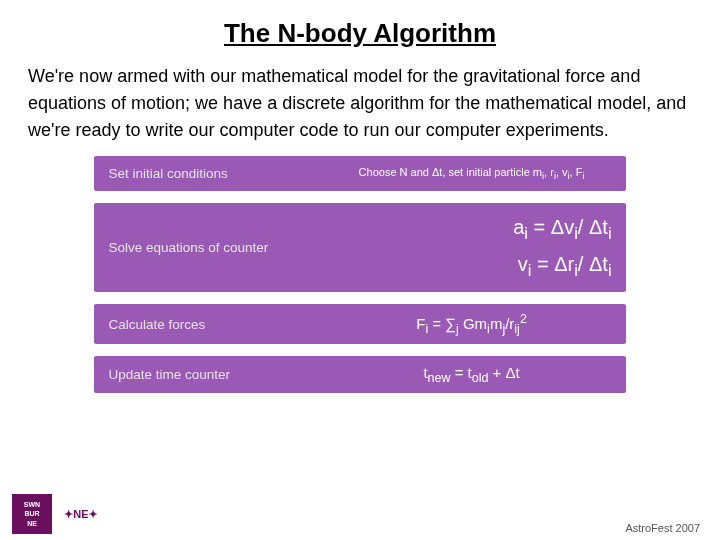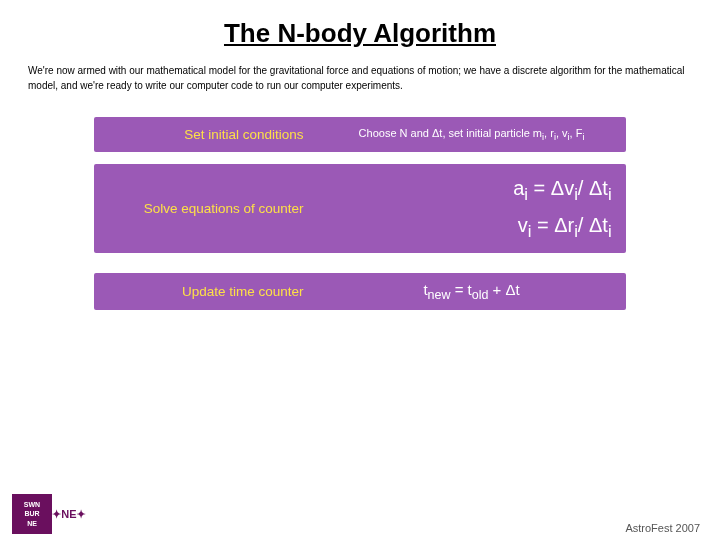--- a/index.html
+++ b/index.html
@@ -25,41 +25,41 @@
     .title {
       text-align: center;
       font-size: 26px;
       font-weight: bold;
       text-decoration: underline;
       color: #000000;
       margin-bottom: 14px;
     }
 
     .intro-text {
-      font-size: 10px;
+      font-size: 18px;
       color: #000000;
       line-height: 1.5;
-      margin-bottom: 16px;
+      margin-bottom: 4px;
     }
 
     .algorithm-table {
       display: table;
       width: 80%;
       margin: 0 auto;
       border-collapse: separate;
       border-spacing: 0 4px;
     }
 
     .algo-left {
       display: table-cell;
       background: #9b59b6;
-      color: #fde047;
+      color: #e5e5e5;
       font-size: 13.5px;
       padding: 10px 14px;
-      text-align: right;
+      text-align: left;
       vertical-align: middle;
       width: 42%;
       border-radius: 2px 0 0 2px;
     }
 
     .algo-right {
       display: table-cell;
       background: #9b59b6;
       color: #ffffff;
       font-size: 14px;
@@ -83,21 +83,21 @@
       font-size: 11px;
       color: #555;
     }
 
     .logo-area {
       position: absolute;
       bottom: 6px;
       left: 12px;
       display: flex;
       align-items: center;
-      gap: 0;
+      gap: 12px;
     }
 
     .logo-box {
       width: 40px;
       height: 40px;
       background: #6a0f5e;
       display: flex;
       align-items: center;
       justify-content: center;
     }
@@ -153,20 +153,27 @@
           </div>
         </div>
       </div>
 
       <div style="display:table-row; height:4px;">
           <div style="display:table-cell;"></div>
           <div style="display:table-cell;"></div>
           <div style="display:table-cell;"></div>
         </div>
 
+      <div style="display:table-row;">
+        <div class="algo-left">Calculate forces</div>
+        <div style="display:table-cell; width:6px;"></div>
+        <div class="algo-right" style="font-size:15px;">
+          F<sub>i</sub> = ∑<sub>j</sub> Gm<sub>i</sub>m<sub>j</sub>/r<sub>ij</sub><sup>2</sup>
+        </div>
+      </div>
 
       <div style="display:table-row; height:4px;">
           <div style="display:table-cell;"></div>
           <div style="display:table-cell;"></div>
           <div style="display:table-cell;"></div>
         </div>
 
       <div style="display:table-row;">
         <div class="algo-left">Update time counter</div>
         <div style="display:table-cell; width:6px;"></div>

